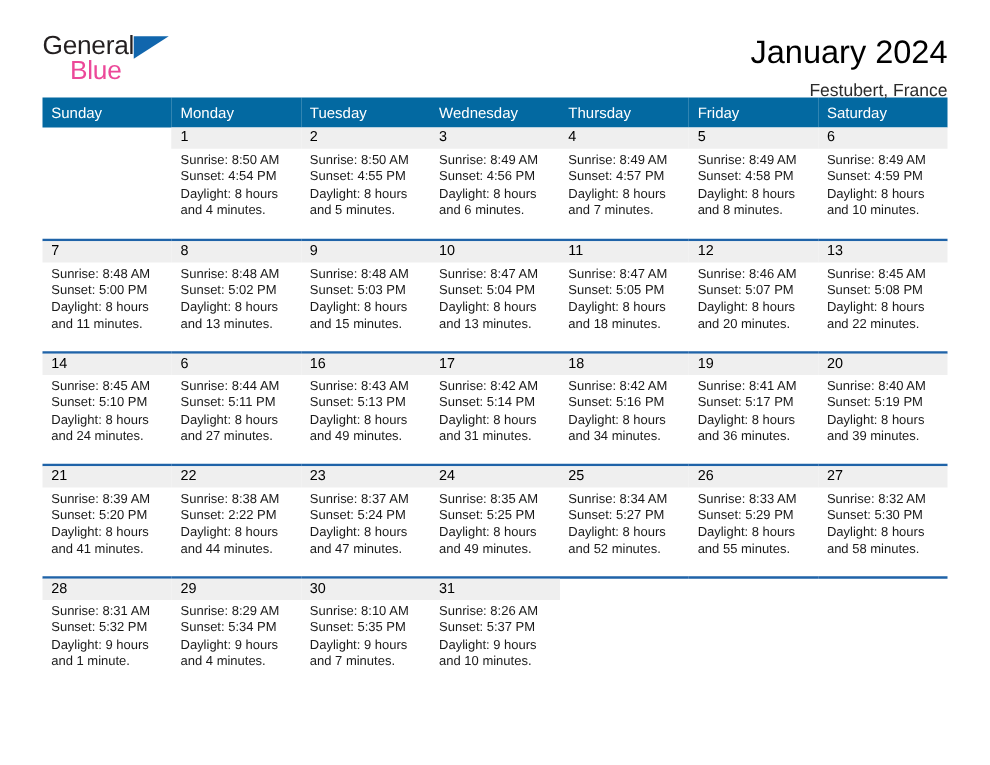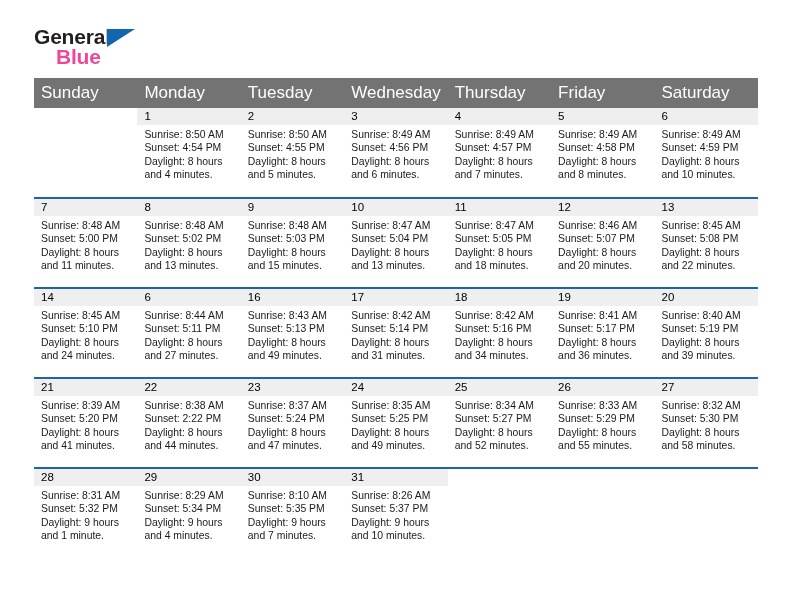--- a/index.html
+++ b/index.html
@@ -23,21 +23,20 @@
   }
 
   
   .header {
     display: flex;
     align-items: flex-start;
     justify-content: space-between;
     height: 72px;
     padding-top: 26px;
     box-sizing: border-box;
-    font-weight: bold;
   }
   .logo {
     position: relative;
     width: 120px;
     height: 46px;
   }
   .logo-general {
     font-size: 21px;
     color: #231f20;
     letter-spacing: -0.2px;
@@ -83,23 +82,23 @@
   
   .calendar {
     width: 724px;
     border-collapse: collapse;
     table-layout: fixed;
     margin-top: 6px;
   }
   .calendar col { width: 103.43px; }
 
   thead th {
-    background: #737373;
+    background: #0369a1;
     color: #ffffff;
-    font-size: 17px;
+    font-size: 12px;
     font-weight: normal;
     text-align: left;
     padding: 5px 0 5px 7px;
     height: 19px;
     box-sizing: border-box;
     border: none;
   }
 
   tbody tr.week-row > td {
     vertical-align: top;
@@ -145,20 +144,22 @@
 
   <div class="header">
 
     <div class="logo">
       <span class="logo-general">General</span>
       <span class="logo-triangle"></span>
       <span class="logo-blue">Blue</span>
     </div>
 
     <div class="title-block">
+      <div class="cal-title">January 2024</div>
+      <div class="cal-subtitle">Festubert, France</div>
     </div>
 
   </div>
 
   <table class="calendar">
     <colgroup>
       <col>
         <col>
         <col>
         <col>

